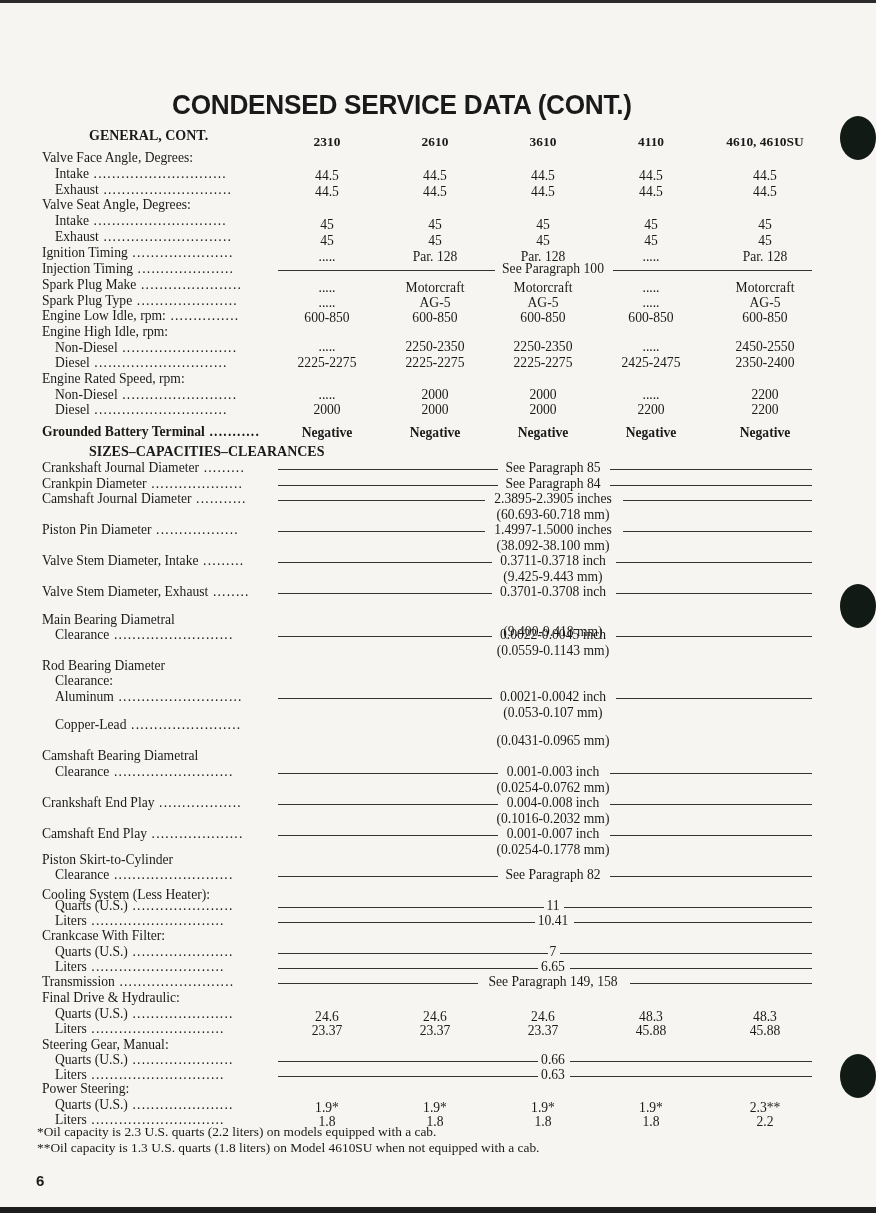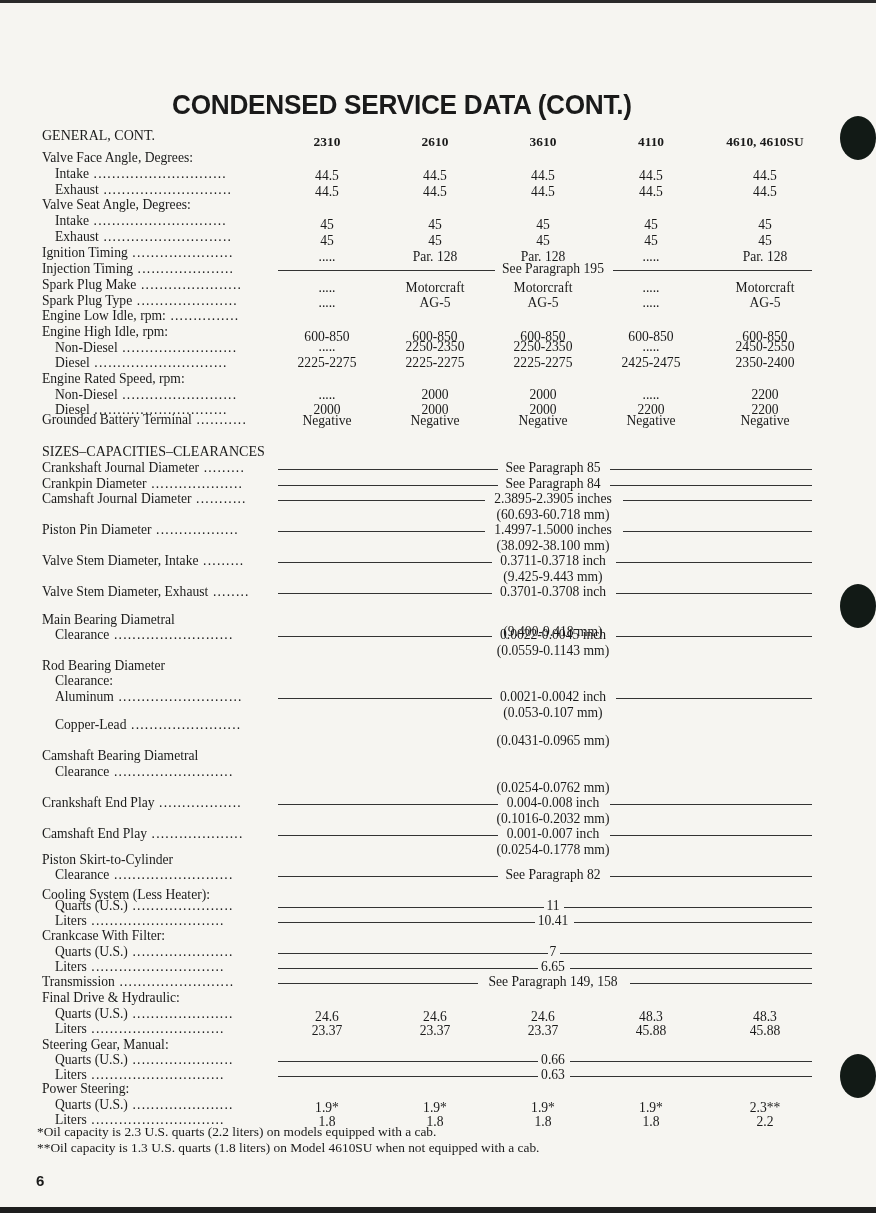--- a/index.html
+++ b/index.html
@@ -6,21 +6,21 @@
   body{width:876px;height:1213px;background:#f6f5f1;position:relative;overflow:hidden;
        font-family:"Liberation Serif","DejaVu Serif",serif;color:#1a1a1a;}
   .topedge{position:absolute;left:0;top:0;width:876px;height:3px;background:#2a2a2a;}
   .botedge{position:absolute;left:0;top:1207px;width:876px;height:6px;background:#1e1e1e;}
   .title{position:absolute;left:172px;top:88px;font-family:"Liberation Sans","DejaVu Sans",sans-serif;
          font-weight:bold;font-size:28.5px;letter-spacing:-0.3px;transform:scaleX(0.92);transform-origin:left top;white-space:nowrap;}
   .hole{position:absolute;width:36px;height:44px;border-radius:50%;background:#121a16;}
   .row{position:absolute;left:0;width:876px;height:16px;font-size:13.6px;line-height:16px;white-space:nowrap;}
   .lbl{position:absolute;left:42px;}
   .lbl.i1{left:55px;}
-  .lbl.sec{font-weight:normal;font-size:14px;}
+  .lbl.sec{font-weight:bold;font-size:14px;margin-left:47px;}
   .lbl .dots{letter-spacing:1.2px;}
   .c{position:absolute;transform:translateX(-50%);text-align:center;}
   .hdr{font-weight:bold;font-size:13.4px;}
   .span{position:absolute;left:278px;width:534px;height:16px;}
   .span .ln{position:absolute;top:9px;height:1px;background:#333;}
   .span .tx{position:absolute;top:0;transform:translateX(-50%);background:transparent;}
   .pagenum{position:absolute;left:36px;top:1172px;font-family:"Liberation Sans","DejaVu Sans",sans-serif;font-weight:bold;font-size:15px;}
   .note{position:absolute;left:37px;font-size:13.4px;white-space:nowrap;}
 </style>
 </head>
@@ -95,21 +95,21 @@
         <span class="c" style="left:435px;">Par. 128</span>
         <span class="c" style="left:543px;">Par. 128</span>
         <span class="c" style="left:651px;">.....</span>
         <span class="c" style="left:765px;">Par. 128</span>
       </div>
     </div>
     <div class="row" style="top:261px;">
       <span class="lbl"><span>Injection Timing</span><span class="dots"> .....................</span></span>
       <div class="span">
         <div class="ln" style="left:0;width:216.9px;"></div>
-        <span class="tx" style="left:275px;">See Paragraph 195</span>
+        <span class="tx" style="left:275px;">See Paragraph 100</span>
         <div class="ln" style="left:335.1px;width:198.89999999999998px;"></div>
       </div>
     </div>
     <div class="row" style="top:277px;">
       <span class="lbl"><span>Spark Plug Make</span><span class="dots"> ......................</span></span>
       <div style="position:absolute;left:0;top:3px;width:876px;height:16px;">
         <span class="c" style="left:327px;">.....</span>
         <span class="c" style="left:435px;">Motorcraft</span>
         <span class="c" style="left:543px;">Motorcraft</span>
         <span class="c" style="left:651px;">.....</span>
@@ -121,21 +121,21 @@
       <div style="position:absolute;left:0;top:2px;width:876px;height:16px;">
         <span class="c" style="left:327px;">.....</span>
         <span class="c" style="left:435px;">AG-5</span>
         <span class="c" style="left:543px;">AG-5</span>
         <span class="c" style="left:651px;">.....</span>
         <span class="c" style="left:765px;">AG-5</span>
       </div>
     </div>
     <div class="row" style="top:308px;">
       <span class="lbl"><span>Engine Low Idle, rpm:</span><span class="dots"> ...............</span></span>
-      <div style="position:absolute;left:0;top:21px;width:876px;height:16px;">
+      <div style="position:absolute;left:0;top:2px;width:876px;height:16px;">
         <span class="c" style="left:327px;">600-850</span>
         <span class="c" style="left:435px;">600-850</span>
         <span class="c" style="left:543px;">600-850</span>
         <span class="c" style="left:651px;">600-850</span>
         <span class="c" style="left:765px;">600-850</span>
       </div>
     </div>
     <div class="row" style="top:324px;">
       <span class="lbl"><span>Engine High Idle, rpm:</span></span>
     </div>
@@ -175,21 +175,21 @@
     <div class="row" style="top:402px;">
       <span class="lbl i1"><span>Diesel</span><span class="dots"> .............................</span></span>
       <div style="position:absolute;left:0;top:0px;width:876px;height:16px;">
         <span class="c" style="left:327px;">2000</span>
         <span class="c" style="left:435px;">2000</span>
         <span class="c" style="left:543px;">2000</span>
         <span class="c" style="left:651px;">2200</span>
         <span class="c" style="left:765px;">2200</span>
       </div>
     </div>
-    <div class="row" style="top:412px;">
+    <div class="row" style="top:424px;font-weight:bold;">
       <span class="lbl"><span>Grounded Battery Terminal</span><span class="dots"> ...........</span></span>
       <div style="position:absolute;left:0;top:1px;width:876px;height:16px;">
         <span class="c" style="left:327px;">Negative</span>
         <span class="c" style="left:435px;">Negative</span>
         <span class="c" style="left:543px;">Negative</span>
         <span class="c" style="left:651px;">Negative</span>
         <span class="c" style="left:765px;">Negative</span>
       </div>
     </div>
     <div class="row" style="top:444px;">
@@ -290,20 +290,25 @@
       <span class="lbl i1"><span>Copper-Lead</span><span class="dots"> ........................</span></span>
     </div>
     <div class="row" style="top:733px;">
       <span class="c" style="left:553px;">(0.0431-0.0965 mm)</span>
     </div>
     <div class="row" style="top:748px;">
       <span class="lbl"><span>Camshaft Bearing Diametral</span></span>
     </div>
     <div class="row" style="top:764px;">
       <span class="lbl i1"><span>Clearance</span><span class="dots"> ..........................</span></span>
+      <div class="span">
+        <div class="ln" style="left:0;width:220.2px;"></div>
+        <span class="tx" style="left:275px;">0.001-0.003 inch</span>
+        <div class="ln" style="left:331.8px;width:202.2px;"></div>
+      </div>
     </div>
     <div class="row" style="top:780px;">
       <span class="c" style="left:553px;">(0.0254-0.0762 mm)</span>
     </div>
     <div class="row" style="top:795px;">
       <span class="lbl"><span>Crankshaft End Play</span><span class="dots"> ..................</span></span>
       <div class="span">
         <div class="ln" style="left:0;width:220.2px;"></div>
         <span class="tx" style="left:275px;">0.004-0.008 inch</span>
         <div class="ln" style="left:331.8px;width:202.2px;"></div>

